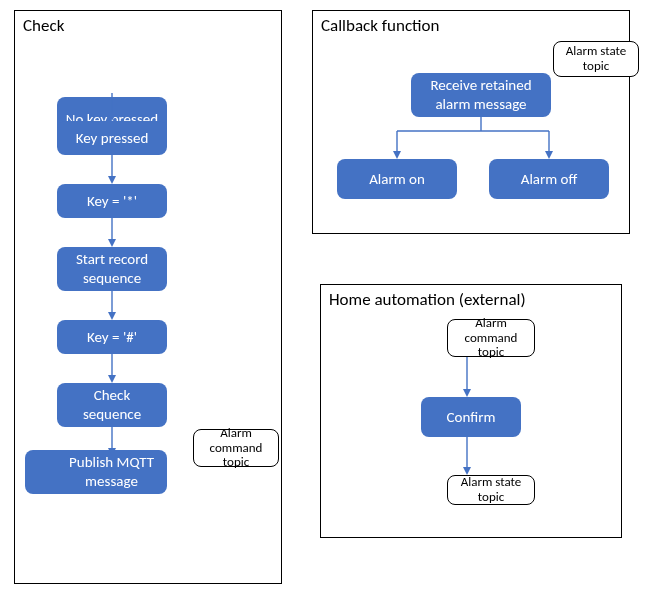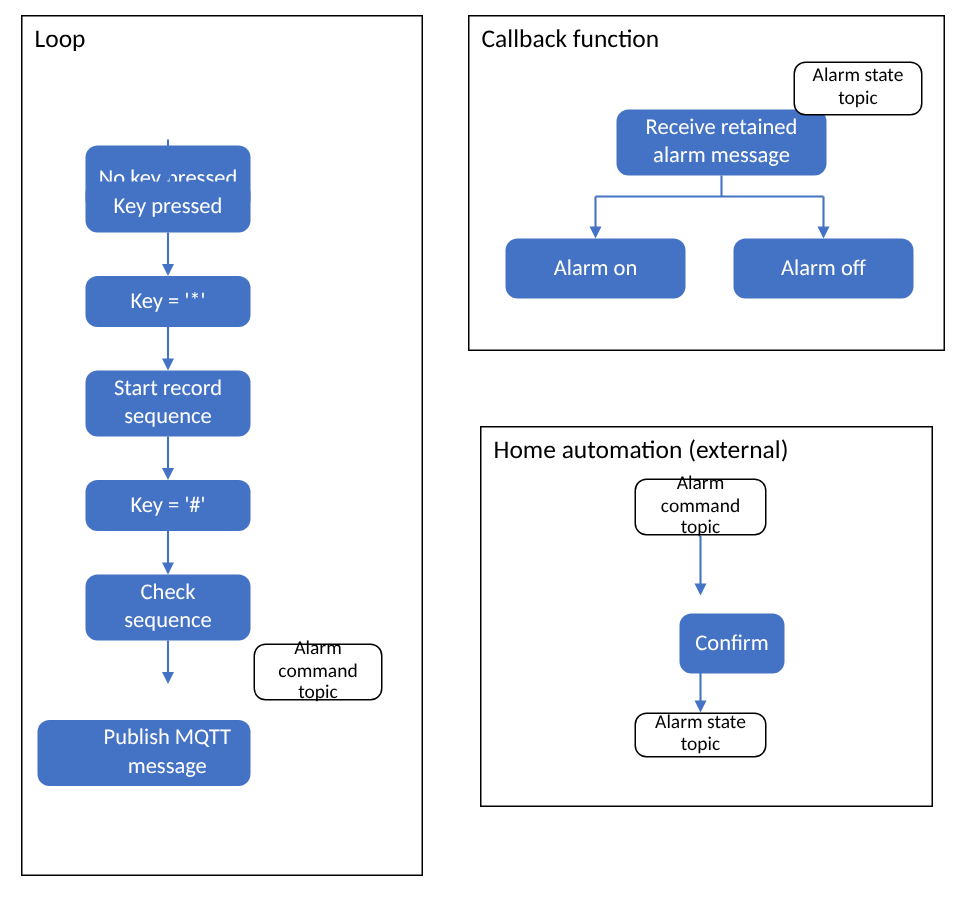--- a/index.html
+++ b/index.html
@@ -42,54 +42,55 @@
     border: 1.5px solid #000;
     border-radius: 8px;
     display: flex;
     align-items: center;
     justify-content: center;
     text-align: center;
     font-size: 13px;
     line-height: 1.15;
     padding: 3px 6px;
     color: #000;
+    margin-left: 24px;
   }
   svg.arrows {
     position: absolute;
     top: 0; left: 0;
     pointer-events: none;
   }
   svg .line { stroke: #4472c4; stroke-width: 1.4; fill: none; }
   svg .head { fill: #4472c4; }
 </style>
 </head>
 <body>
 
 <div class="panel" style="left:14px; top:10px; width:268px; height:574px;">
-  <div class="panel-title">Loop</div>
+  <div class="panel-title">Check</div>
 
   <div class="node" style="left:42px; top:38px; width:110px; height:44px;margin-top:48px;">
     <span>No key pressed</span>
   </div>
   <div class="node" style="left:42px; top:110px; width:110px; height:34px;text-align:right;">
     <span>Key pressed</span>
   </div>
   <div class="node" style="left:42px; top:173px; width:110px; height:34px;">
     <span>Key = '*'</span>
   </div>
   <div class="node" style="left:42px; top:236px; width:110px; height:44px;">
     <span>Start record sequence</span>
   </div>
   <div class="node" style="left:42px; top:309px; width:110px; height:34px;">
     <span>Key = '#'</span>
   </div>
   <div class="node" style="left:42px; top:372px; width:110px; height:44px;align-items:center;">
     <span>Check sequence</span>
   </div>
-  <div class="node" style="left:10px; top:469px; width:142px; height:44px;padding-left:37px;">
+  <div class="node" style="left:10px; top:439px; width:142px; height:44px;padding-left:37px;">
     <span>Publish MQTT message</span>
   </div>
 
   <div class="annot" style="left:154px; top:418px; width:86px; height:38px;">
     <span>Alarm command topic</span>
   </div>
 
   <svg class="arrows" width="268" height="574">
     <line class="line" x1="97" y1="82" x2="97" y2="103"></line>
       <polygon class="head" points="97,110 93,102 101,102"></polygon>
@@ -133,21 +134,21 @@
   </svg>
 </div>
 
 <div class="panel" style="left:320px; top:284px; width:302px; height:254px;">
   <div class="panel-title">Home automation (external)</div>
 
   <div class="annot" style="left:102px; top:34px; width:88px; height:38px;">
     <span>Alarm command topic</span>
   </div>
 
-  <div class="node" style="left:100px; top:124px; width:70px; height:40px;margin-left:32px;">
+  <div class="node" style="left:100px; top:112px; width:100px; height:40px;">
     <span>Confirm</span>
   </div>
 
   <div class="annot" style="left:102px; top:190px; width:88px; height:30px;">
     <span>Alarm state topic</span>
   </div>
 
   <svg class="arrows" width="302" height="254">
     <line class="line" x1="146" y1="72" x2="146" y2="105"></line>
       <polygon class="head" points="146,112 142,104 150,104"></polygon>

